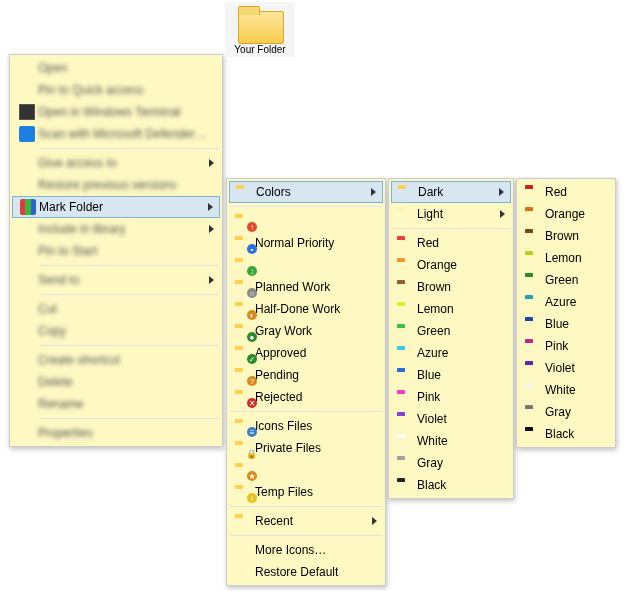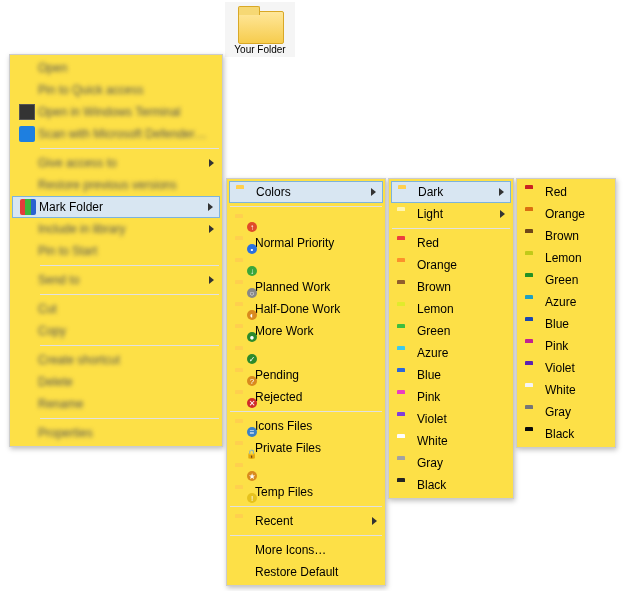--- a/index.html
+++ b/index.html
@@ -22,21 +22,21 @@
     width: 70px;
     text-align: center;
     background:#f5f5f5;
     padding:4px 2px 2px;
   }
   .topfolder .big-folder { margin: 0 auto 2px; }
   .topfolder .label { font-size: 10px; }
 
   .menu {
     position: absolute;
-    background: #fde047;
+    background: #fef9c3;
     border: 1px solid #ccc;
     box-shadow: 1px 2px 5px rgba(0,0,0,.25);
     padding: 2px;
   }
   .menu .item {
     display: flex;
     align-items: center;
     height: 22px;
     padding: 0 18px 0 4px;
     position: relative;
@@ -239,26 +239,27 @@
     <div class="item">
       <span class="icon-slot">
         <span class="icon-wrap"><span class="folder" style="--fc: #f7c64a;"></span><span class="badge" style="background: rgb(217, 138, 30);">◐</span></span>
       </span>
       <span class="txt">Half-Done Work</span>
     </div>
     <div class="item">
       <span class="icon-slot">
         <span class="icon-wrap"><span class="folder" style="--fc: #f7c64a;"></span><span class="badge" style="background: rgb(44, 138, 44);">●</span></span>
       </span>
-      <span class="txt">More Work</span>
+      <span class="txt">Gray Work</span>
     </div>
     <div class="item">
       <span class="icon-slot">
         <span class="icon-wrap"><span class="folder" style="--fc: #f7c64a;"></span><span class="badge" style="background: rgb(44, 138, 44);">✓</span></span>
       </span>
+      <span class="txt">Approved</span>
     </div>
     <div class="item">
       <span class="icon-slot">
         <span class="icon-wrap"><span class="folder" style="--fc: #f7c64a;"></span><span class="badge" style="background: rgb(217, 138, 30);">?</span></span>
       </span>
       <span class="txt">Pending</span>
     </div>
     <div class="item">
       <span class="icon-slot">
         <span class="icon-wrap"><span class="folder" style="--fc: #f7c64a;"></span><span class="badge" style="background: rgb(208, 42, 42);">✕</span></span>

